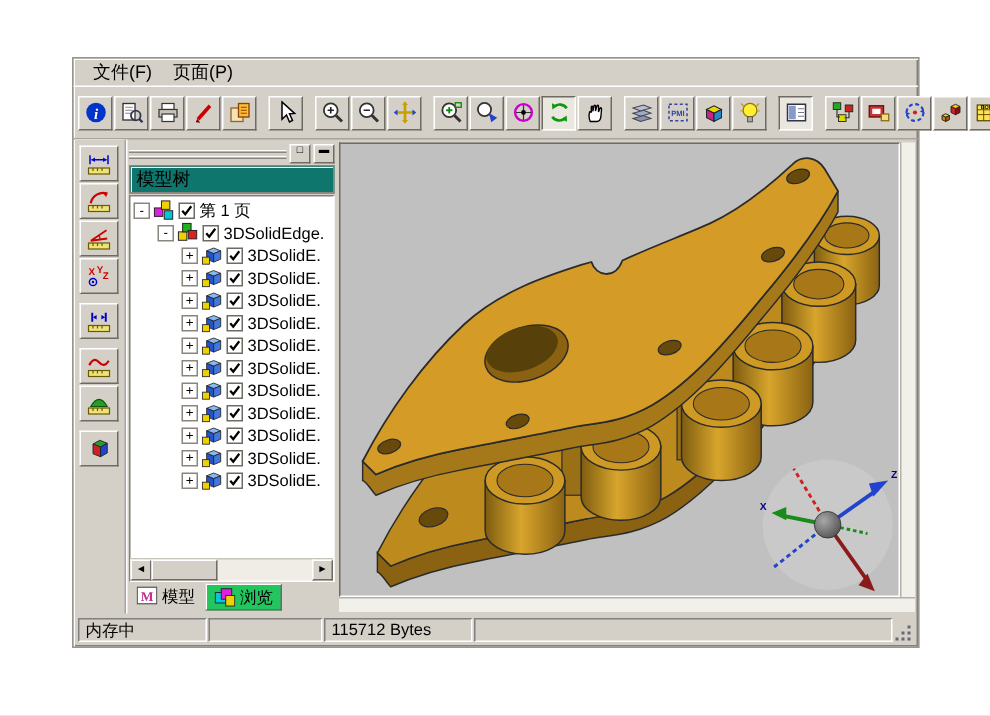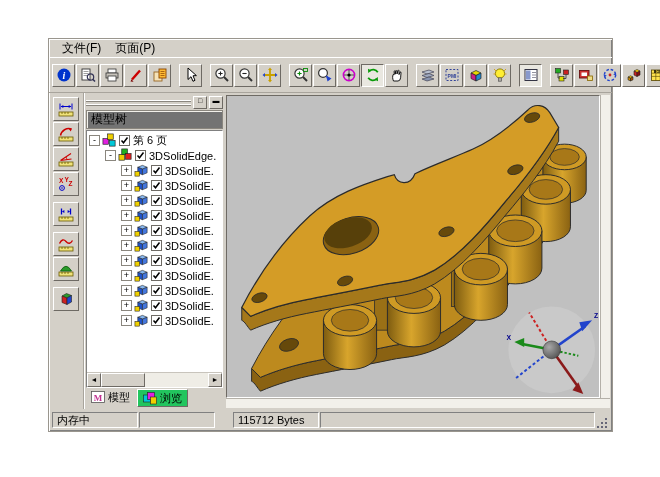--- a/index.html
+++ b/index.html
@@ -28,21 +28,21 @@
         display:flex;align-items:center;justify-content:center;box-sizing:border-box;}
   .vbtn svg{width:16px;height:16px;display:block;}
   .v-gap{height:5px;flex:none;}
   
   .dockpanel{width:141px;flex:none;display:flex;flex-direction:column;padding:1px 2px 1px 2px;box-sizing:border-box;}
   .dockhead{height:14px;flex:none;display:flex;align-items:center;gap:2px;padding:1px 0;}
   .gripline{flex:1;height:4px;border-top:1px solid #ffffff;border-bottom:1px solid #8a867e;margin-top:1px;}
   .griplines{flex:1;display:flex;flex-direction:column;gap:1px;}
   .dockbtn{width:12px;height:11px;flex:none;background:#d4d0c8;border:1px solid;
            border-color:#ffffff #6e6a64 #6e6a64 #ffffff;font-size:7px;line-height:8px;text-align:center;color:#000;}
-  .paneltitle{height:17px;flex:none;background:#737373;border:1px solid #8a867e;box-shadow:inset 1px 1px 0 #f2f0ea;
+  .paneltitle{height:17px;flex:none;background:#0f766e;border:1px solid #8a867e;box-shadow:inset 1px 1px 0 #f2f0ea;
               font-size:12px;display:flex;align-items:center;padding-left:4px;color:#000;}
   .treebox{flex:1;min-height:0;background:#ffffff;border:1px solid;border-color:#808080 #ffffff #ffffff #808080;
            display:flex;flex-direction:column;margin-top:1px;}
   .treerows{flex:1;overflow:hidden;padding:2px 0 0 2px;}
   .tree-row{height:15px;display:flex;align-items:center;white-space:nowrap;}
   .expander{width:11px;height:11px;flex:none;border:1px solid #8a867e;background:#fff;
             font-size:9px;line-height:9px;text-align:center;color:#000;box-sizing:border-box;margin-right:2px;}
   .tree-icon{width:15px;height:15px;flex:none;margin-right:2px;}
   .tree-icon svg{width:15px;height:15px;display:block;}
   .cbx{width:11px;height:11px;flex:none;background:#fff;border:1px solid #6e6a64;box-sizing:border-box;margin-right:3px;}
@@ -353,21 +353,21 @@
                   <rect x="1" y="6" width="6" height="6" fill="#e020e0" stroke="#222" stroke-width="0.7"></rect>
                   <rect x="6" y="1" width="6" height="6" fill="#f0d000" stroke="#222" stroke-width="0.7"></rect>
                   <rect x="8" y="8" width="6" height="6" fill="#00c8d8" stroke="#222" stroke-width="0.7"></rect>
                 </svg>
               </span>
               <span class="cbx">
                 <svg viewBox="0 0 9 9">
                   <polyline points="1.5,4.5 3.5,6.8 7.5,1.5" fill="none" stroke="#000" stroke-width="1.5"></polyline>
                 </svg>
               </span>
-              <span class="tree-label">第 6 页</span>
+              <span class="tree-label">第 1 页</span>
             </div>
             <div class="tree-row">
               <span style="width: 16px; flex: 0 0 auto;"></span>
               <span class="expander">-</span>
               <span class="tree-icon">
                 <svg viewBox="0 0 16 16">
                   <rect x="1" y="7" width="6" height="6" fill="#f0d000" stroke="#222" stroke-width="0.7"></rect>
                   <rect x="4" y="1" width="6" height="6" fill="#20b020" stroke="#222" stroke-width="0.7"></rect>
                   <rect x="8" y="6" width="6" height="6" fill="#e02020" stroke="#222" stroke-width="0.7"></rect>
                 </svg>
@@ -703,21 +703,21 @@
         </div>
         <div class="vscroll"></div>
       </div>
       <div class="hscroll2"></div>
     </div>
   </div>
 
   <div class="statusbar" id="statusbar">
       <div class="status-panel" style="width: 86px;">内存中</div>
       <div class="status-panel" style="width: 76px;"></div>
-      <div class="status-panel" style="width: 86px; margin-left: 17px;">115712 Bytes</div>
+      <div class="status-panel" style="width: 99px;">115712 Bytes</div>
       <div class="status-panel" style="flex: 1 1 0%;"></div>
       <div class="grip"><svg viewBox="0 0 13 13">
           <g fill="#667">
             <rect x="9" y="1" width="2" height="2"></rect>
             <rect x="9" y="5" width="2" height="2"></rect>
             <rect x="5" y="5" width="2" height="2"></rect>
             <rect x="9" y="9" width="2" height="2"></rect>
             <rect x="5" y="9" width="2" height="2"></rect>
             <rect x="1" y="9" width="2" height="2"></rect>
           </g>

